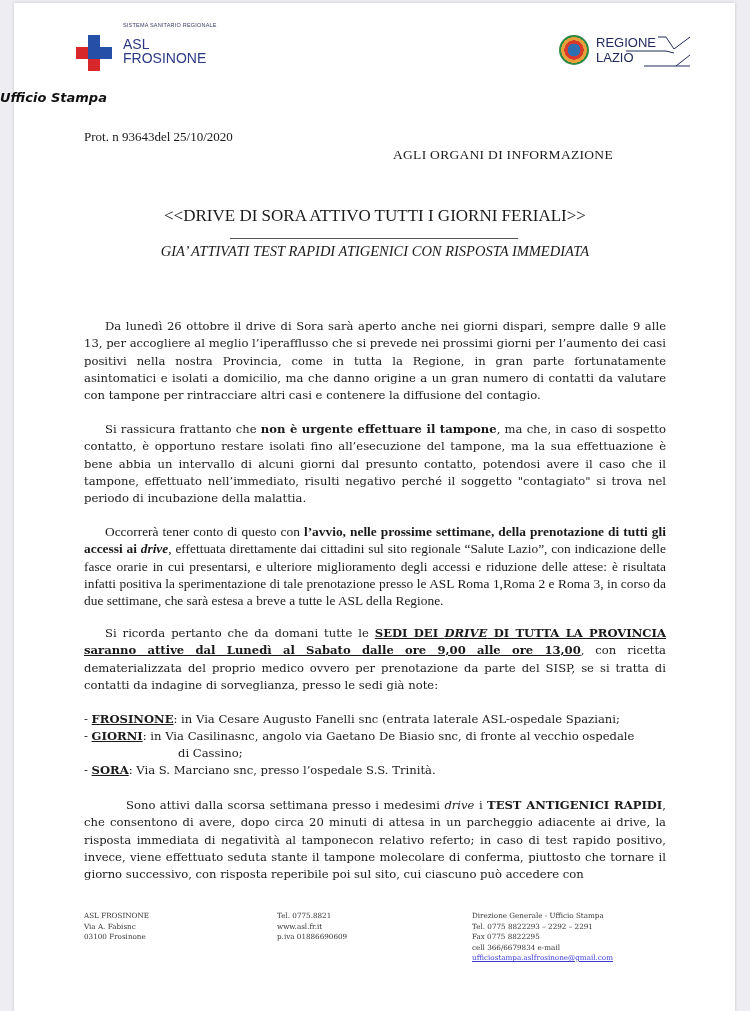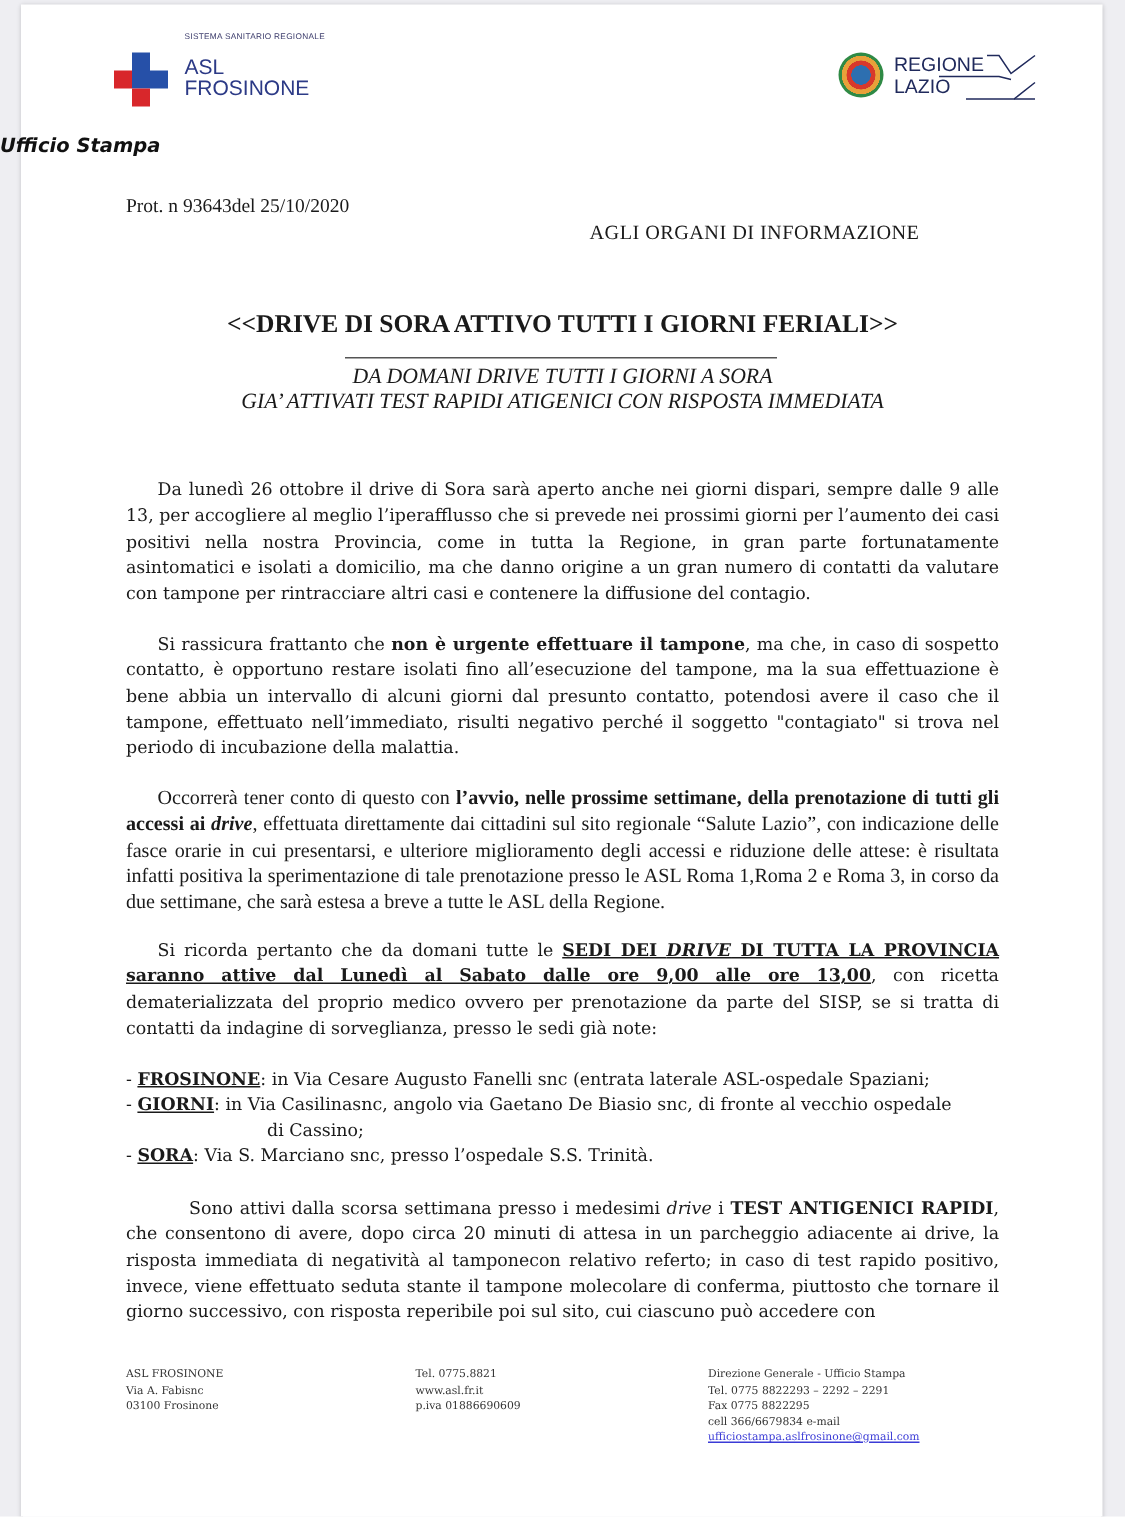--- a/index.html
+++ b/index.html
@@ -25,21 +25,21 @@
 
   .lazio-logo { position: absolute; left: 559px; top: 33px; width: 130px; height: 36px; }
   .lazio-emblem { position:absolute; left:0; top:2px; width:30px; height:30px; border-radius:50%;
     background: radial-gradient(circle, #2d6fb0 0 30%, #d8392b 31% 45%, #e8a13a 46% 60%, #2f8a45 61% 75%, #c79a2c 76%); }
   .lazio-text { position:absolute; left:37px; top:2px; font-family:"Liberation Sans", sans-serif; font-size:13px; line-height:15px; color:#202a5c; }
   .lazio-lines { position:absolute; left:37px; top:0; width:95px; height:36px; }
 
   .uff { position:absolute; left:0; width:750px; top:90px; font-family:"DejaVu Sans", sans-serif; font-weight:bold; font-style:italic; font-size:13px; color:#111; }
   .prot { position:absolute; left:84px; top:129px; font-size:13px; }
   .dest { position:absolute; left:393px; top:146px; font-size:13.5px; line-height:17px; letter-spacing:0.3px; }
-  .title { position:absolute; left:0; width:750px; top:206px; text-align:center; font-size:17px; font-weight:bold; }
+  .title { position:absolute; left:0; width:750px; top:206px; text-align:center; font-size:17px; font-weight:normal; }
   .sep { position:absolute; left:230px; top:238px; width:288px; border-top:1px solid #555; }
   .sub { position:absolute; left:0; width:750px; top:243px; text-align:center; font-style:italic; font-size:14.5px; line-height:17px; }
 
   .para { position:absolute; left:84px; width:582px; text-align:justify; font-family:"DejaVu Serif", serif; font-size:11.6px; line-height:17.3px; }
   .para.tnr { font-family:"Liberation Serif", serif; font-size:13.4px; line-height:17.3px; }
   .indent { display:inline-block; width:21px; }
   .indent2 { display:inline-block; width:42px; }
   .u { text-decoration: underline; }
   .list { position:absolute; left:84px; width:590px; font-family:"DejaVu Serif", serif; font-size:11.6px; line-height:17px; }
   .list .cont { padding-left:94px; }
@@ -80,21 +80,20 @@
 
 <div class="uff">Ufficio Stampa</div>
 <div class="prot">Prot. n  93643del   25/10/2020</div>
 <div class="dest">
   <div>AGLI  ORGANI  DI  INFORMAZIONE</div>
 </div>
 
 <div class="title">&lt;&lt;DRIVE DI SORA ATTIVO TUTTI I GIORNI FERIALI&gt;&gt;</div>
 <div class="sep"></div>
 <div class="sub">
-  <div>DA DOMANI DRIVE TUTTI I GIORNI A SORA</div>
   <div>GIA’ ATTIVATI TEST RAPIDI ATIGENICI CON RISPOSTA IMMEDIATA</div>
 </div>
 
 <div class="para" style="top:318px;"><span class="indent"></span><span>Da lunedì 26 ottobre il drive di Sora sarà aperto anche nei giorni dispari, sempre dalle 9 alle 13, per accogliere al meglio l’iperafflusso che si prevede nei prossimi giorni per l’aumento dei casi positivi nella nostra Provincia, come in tutta la Regione, in gran parte fortunatamente asintomatici e isolati a domicilio, ma che danno origine a un gran numero di contatti da valutare con tampone per rintracciare altri casi e contenere la diffusione del contagio.</span></div>
 
 <div class="para" style="top:421px;"><span class="indent"></span><span>Si rassicura frattanto che </span><b>non è urgente effettuare il tampone</b><span>, ma che, in caso di sospetto contatto, è opportuno restare isolati fino all’esecuzione del tampone, ma la sua effettuazione è bene abbia un intervallo di alcuni giorni dal presunto contatto, potendosi avere il caso che il tampone, effettuato nell’immediato, risulti negativo perché il soggetto "contagiato" si trova nel periodo di incubazione della malattia.</span></div>
 
 <div class="para tnr" style="top:523px;"><span class="indent"></span><span>Occorrerà tener conto di questo con </span><b>l’avvio, nelle prossime settimane, della prenotazione di tutti gli accessi ai </b><b><i>drive</i></b><span>, effettuata direttamente dai cittadini sul sito regionale “Salute Lazio”, con indicazione delle fasce orarie in cui presentarsi, e ulteriore miglioramento degli accessi e riduzione delle attese: è risultata infatti positiva la sperimentazione di tale prenotazione presso le ASL Roma 1,Roma 2 e Roma 3, in corso da due settimane, che sarà estesa a breve a tutte le ASL della Regione.</span></div>
 
 <div class="para" style="top:625px;"><span class="indent"></span><span>Si ricorda pertanto che da domani tutte le </span><b class="u"><span>SEDI DEI </span><i>DRIVE</i><span> DI TUTTA LA PROVINCIA saranno attive dal Lunedì al Sabato dalle ore 9,00 alle ore 13,00</span></b><span>, con ricetta dematerializzata del proprio medico ovvero per prenotazione da parte del SISP, se si tratta di contatti da indagine di sorveglianza, presso le sedi già note:</span></div>

